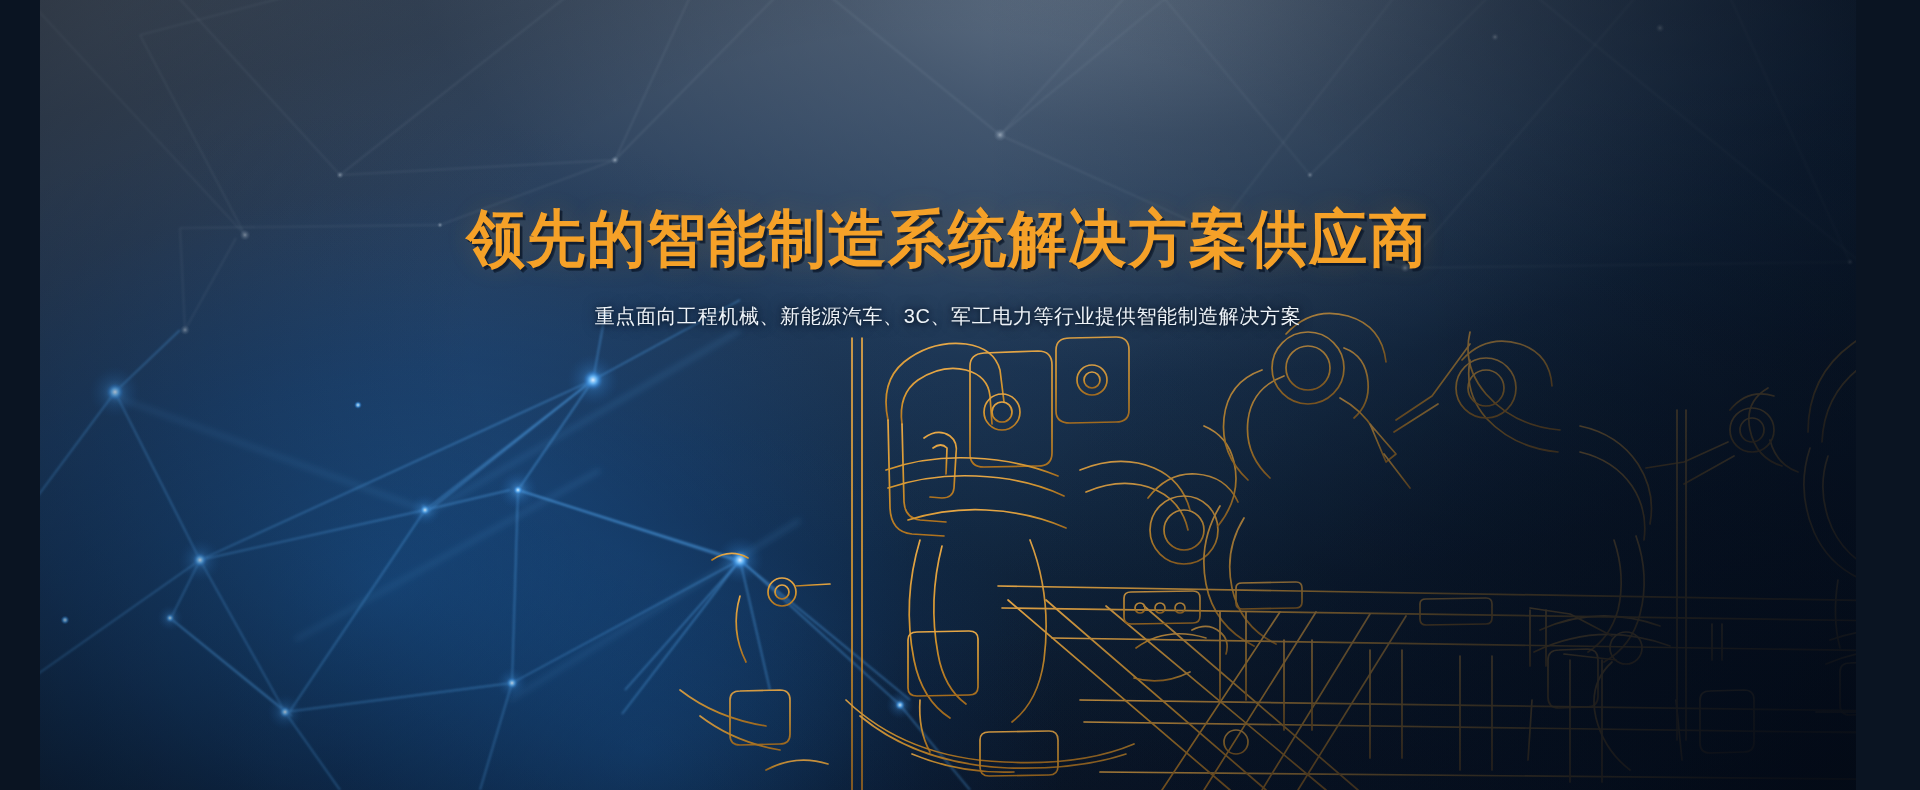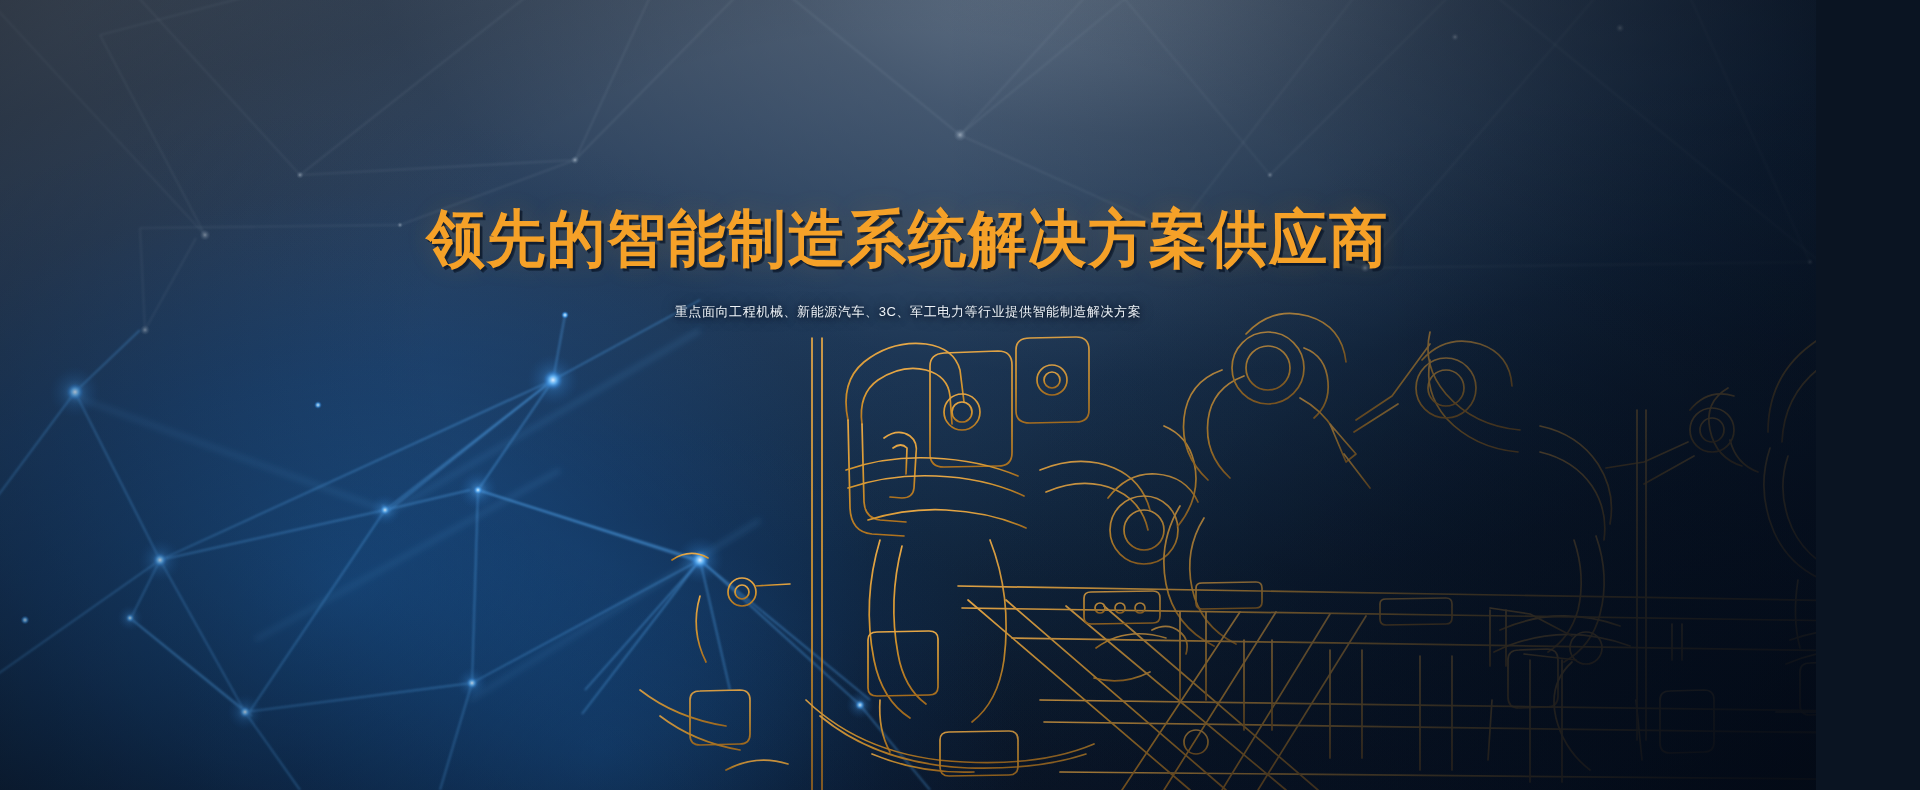--- a/index.html
+++ b/index.html
@@ -8,20 +8,21 @@
     width:1920px; height:790px;
     overflow:hidden;
     background:#0a1422;
     font-family:"Liberation Sans","DejaVu Sans",sans-serif;
   }
 
   #banner {
     position:relative;
     width:1816px; height:790px;
     overflow:hidden;
+    margin-left:40px;
   }
 
   
   .bg-base {
     position:absolute; inset:0;
     background:
       radial-gradient(ellipse 1400px 900px at 62% -15%,
          rgba(126,142,160,0.85) 0%,
          rgba(88,104,124,0.55) 28%,
          rgba(40,62,90,0.25) 55%,
@@ -87,21 +88,21 @@
     line-height:1.1;
     white-space:nowrap;
     transform:scaleX(0.94);
     text-shadow:
        3px 3px 0 rgba(8,18,34,0.55),
        2px 2px 0 rgba(10,22,40,0.45),
        0 0 26px rgba(245,161,40,0.16);
   }
   .subline {
     margin-top:30px;
-    font-size:13px;
+    font-size:20px;
     font-weight:normal;
     letter-spacing:0.6px;
     color:#eef3f8;
     white-space:nowrap;
     text-shadow:0 1px 5px rgba(3,10,22,0.85), 0 0 14px rgba(6,18,34,0.6);
   }
 </style>
 </head>
 <body>
 

